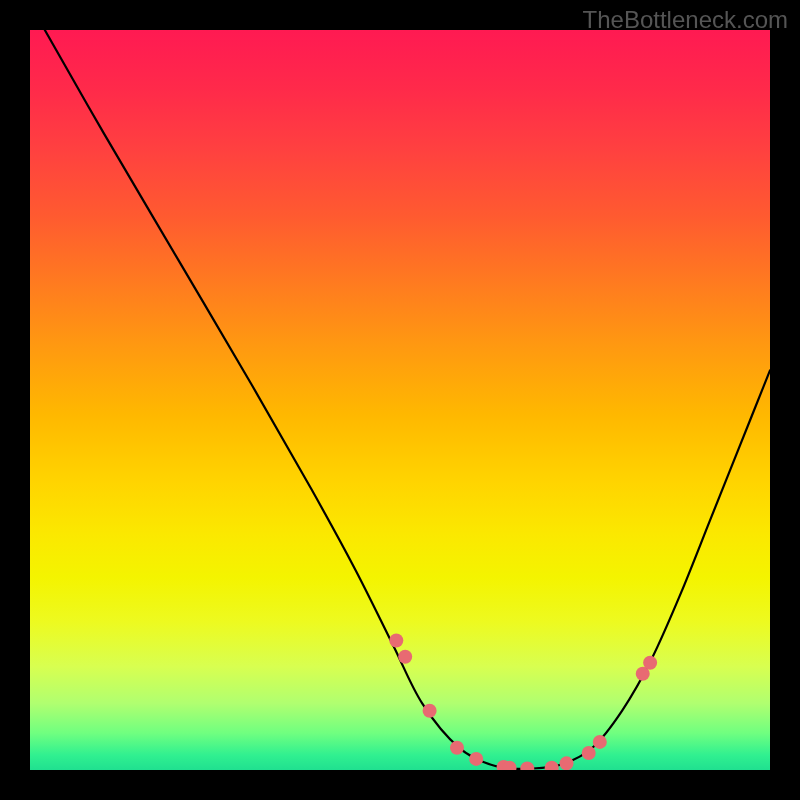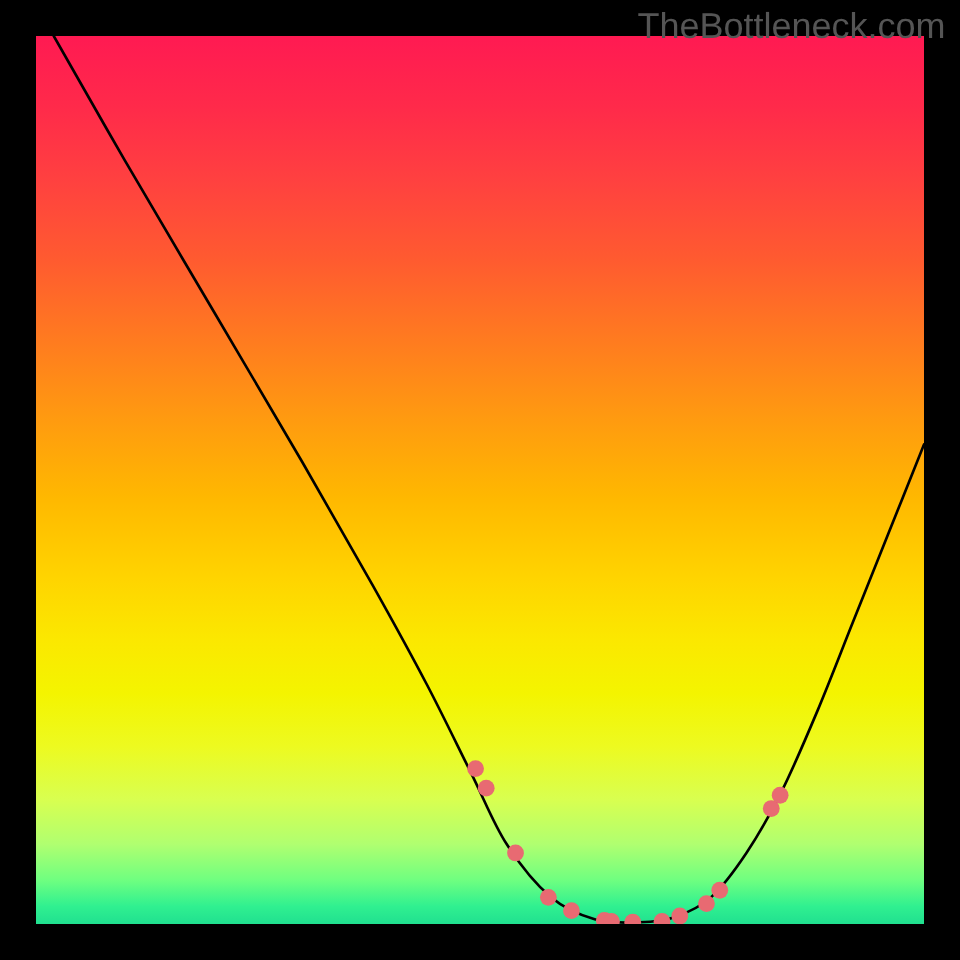--- a/index.html
+++ b/index.html
@@ -9,21 +9,21 @@
     background: #000;
     position: relative;
     overflow: hidden;
     font-family: Arial, sans-serif;
   }
   .watermark {
     position: absolute;
     top: 6px;
     right: 12px;
     color: #555;
-    font-size: 30px;
+    font-size: 24px;
     font-weight: 400;
     z-index: 10;
   }
   .plot-area {
     position: absolute;
     left: 30px;
     top: 30px;
     width: 740px;
     height: 740px;
     overflow: hidden;

